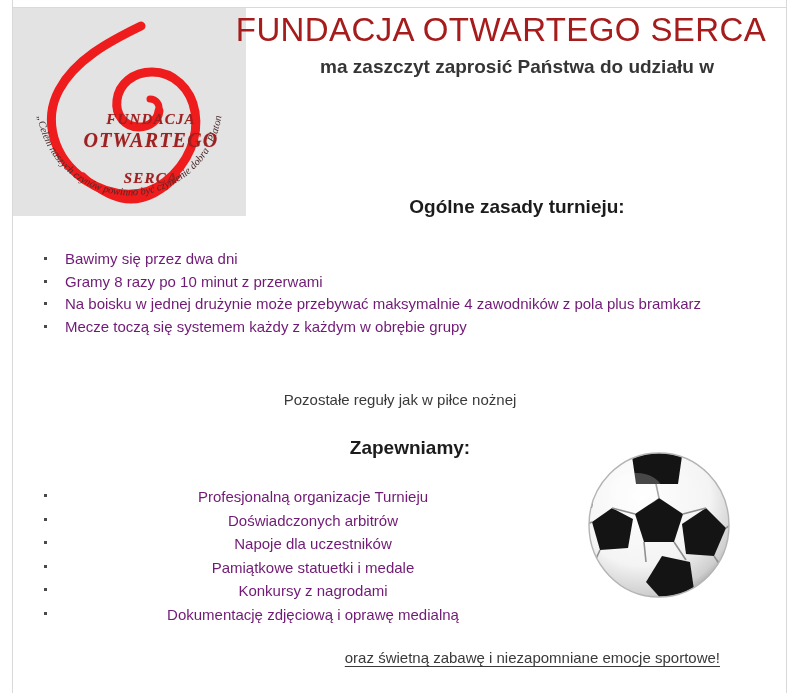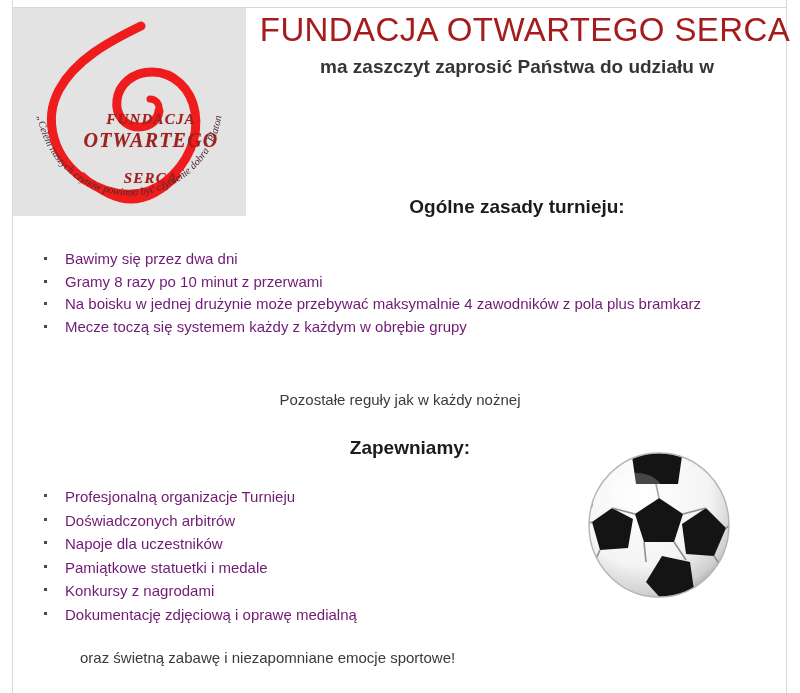--- a/index.html
+++ b/index.html
@@ -73,21 +73,21 @@
     line-height: 1;
     text-shadow: 0 0 1px rgba(158,32,32,.35);
   }
   #logo-line-1 { top: 104px; font-size: 15px; }
   #logo-line-2 { top: 122px; font-size: 20px; }
   #logo-line-3 { top: 143px; font-size: 15px; margin-top: 20px; }
 
   
   #foundation-title {
     position: absolute;
-    left: 256px;
+    left: 232px;
     top: 11px;
     width: 538px;
     text-align: center;
     font-size: 33px;
     font-weight: normal;
     color: #a61c1c;
     letter-spacing: .4px;
     white-space: nowrap;
   }
   #invitation-line {
@@ -176,30 +176,32 @@
     font-weight: bold;
     color: #1c1c1c;
   }
 
   #guarantee-list {
     left: 41px;
     top: 485px;
     width: 520px;
     font-size: 15px;
     line-height: 23.5px;
+    text-align: center;
   }
 
   #closing-line {
     position: absolute;
     left: 80px;
     top: 649px;
     width: 640px;
-    text-align: left;
+    text-align: right;
     font-size: 15px;
     color: #3a3a3a;
+    text-decoration: underline;
     text-underline-offset: 3px;
   }
 
   
   #soccer-ball {
     position: absolute;
     left: 586px;
     top: 450px;
     width: 146px;
     height: 150px;
@@ -249,21 +251,21 @@
 
   <div id="rules-heading">Ogólne zasady turnieju:</div>
 
   <ul class="bullet-list" id="rules-list">
     <li>Bawimy się przez dwa dni</li>
     <li>Gramy 8 razy po 10 minut z przerwami</li>
     <li>Na boisku w jednej drużynie może przebywać maksymalnie 4 zawodników z pola plus bramkarz</li>
     <li>Mecze toczą się systemem każdy z każdym w obrębie grupy</li>
   </ul>
 
-  <div id="middle-note">Pozostałe reguły jak w każdy nożnej</div>
+  <div id="middle-note">Pozostałe reguły jak w piłce nożnej</div>
 
   <div id="guarantee-heading">Zapewniamy:</div>
 
   <ul class="bullet-list" id="guarantee-list">
     <li>Profesjonalną organizacje Turnieju</li>
     <li>Doświadczonych arbitrów</li>
     <li>Napoje dla uczestników</li>
     <li>Pamiątkowe statuetki i medale</li>
     <li>Konkursy z nagrodami</li>
     <li>Dokumentację zdjęciową i oprawę medialną</li>

